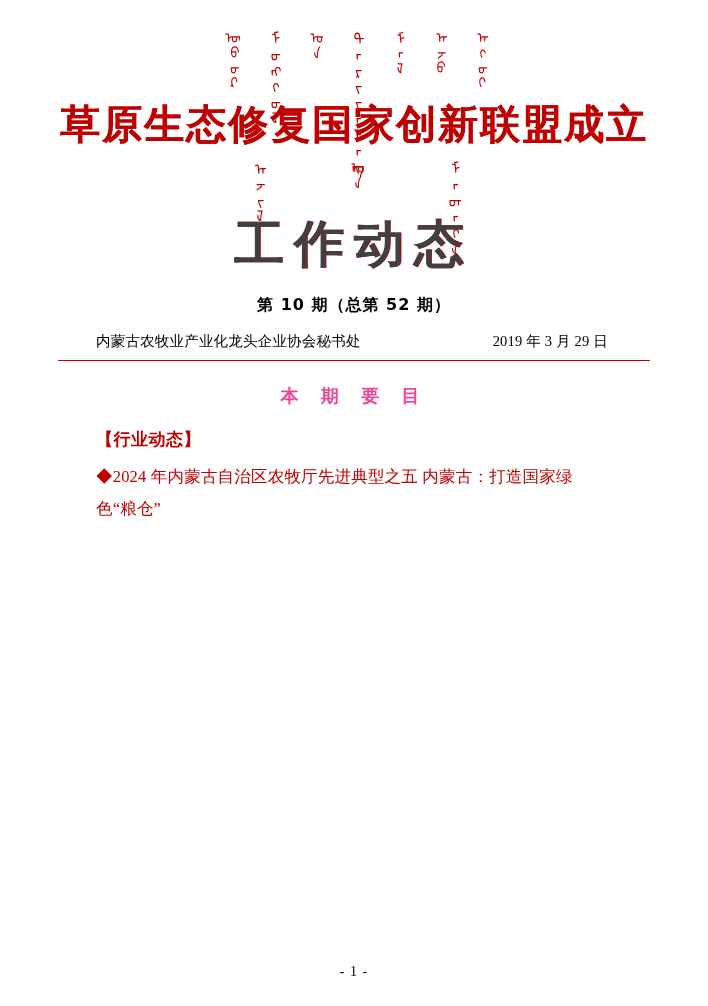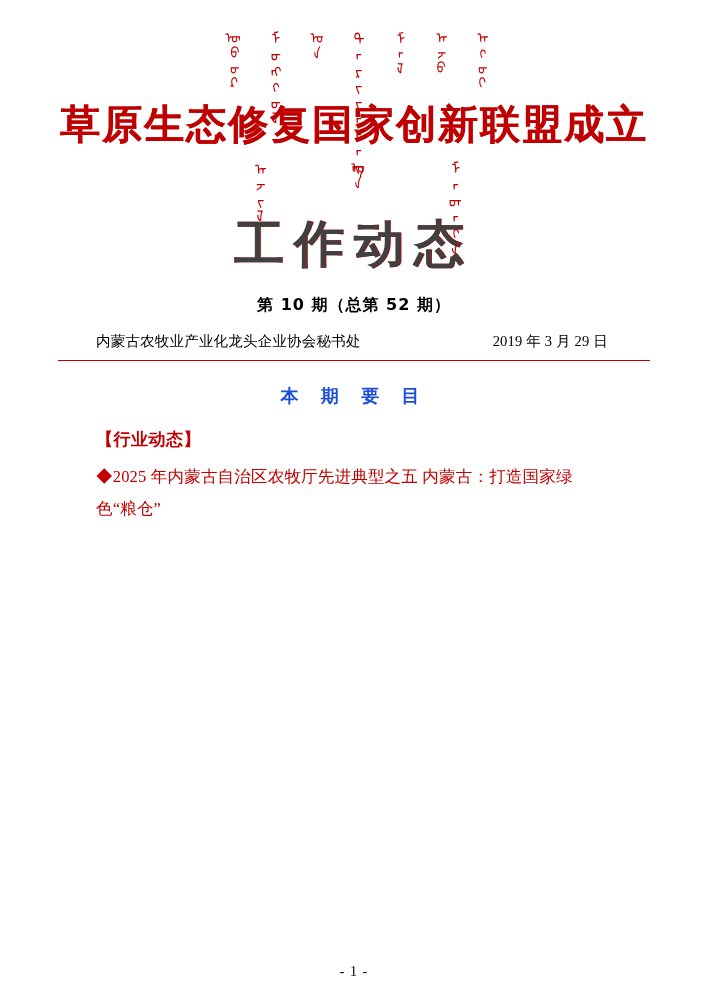--- a/index.html
+++ b/index.html
@@ -108,21 +108,21 @@
   }
 
   
   .contents-title {
     text-align: center;
     font-family: "DejaVu Sans", sans-serif;
     font-weight: bold;
     font-size: 18px;
     letter-spacing: 8px;
     margin-top: 23px;
-    color: #1d4ed8;
+    color: #ec4899;
   }
 
   .section {
     margin-top: 20px;
     padding: 0 96px 0 96px;
   }
   .section-head {
     color: #c00000;
     font-family: "DejaVu Sans", sans-serif;
     font-weight: bold;
@@ -185,20 +185,20 @@
       <span class="meta-right">2019 年 3 月 29 日</span>
     </div>
 
     <div class="divider"></div>
   </div>
 
   <div class="contents-title">本 期 要 目</div>
 
   <div class="section">
     <div class="section-head">【行业动态】</div>
-    <div class="entry">◆2025 年内蒙古自治区农牧厅先进典型之五  内蒙古：打造国家绿色“粮仓”</div>
+    <div class="entry">◆2024 年内蒙古自治区农牧厅先进典型之五  内蒙古：打造国家绿色“粮仓”</div>
   </div>
 
   <div class="gap"></div>
 
 
   <div class="footer">- 1 -</div>
 </div>
 
 </body></html>

